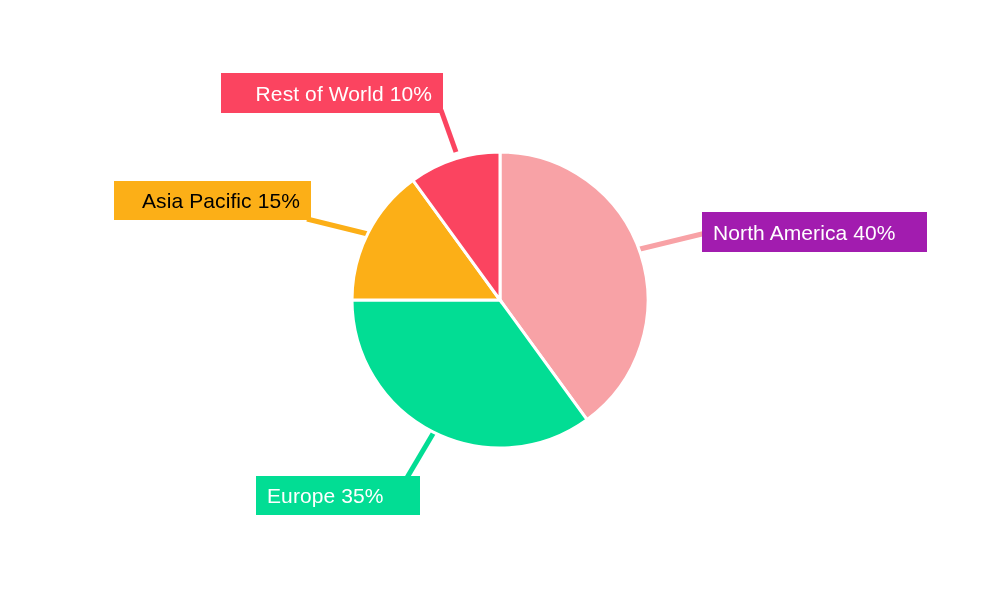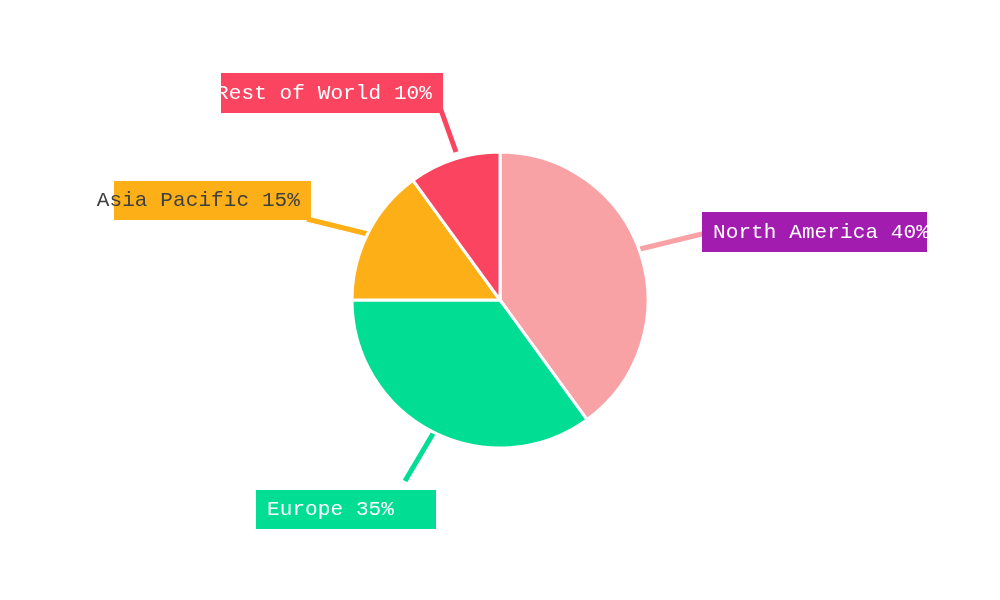--- a/index.html
+++ b/index.html
@@ -26,43 +26,42 @@
     top: 0;
     width: 1000px;
     height: 600px;
   }
   .callout-label {
     position: absolute;
     display: flex;
     align-items: center;
     box-sizing: border-box;
     color: #ffffff;
-    font-family: Liberation Mono, monospace;
+    font-family: Liberation Sans, sans-serif;
     font-size: 21px;
     line-height: 1;
     letter-spacing: 0.1px;
     white-space: nowrap;
     padding: 9px 11px;
     z-index: 5;
   }
   .callout-label.align-right {
     justify-content: flex-end;
   }
   #label-north-america {
     left: 702px;
     top: 212px;
     width: 225px;
     height: 40px;
   }
   #label-europe {
     left: 256px;
     top: 476px;
-    width: 180px;
+    width: 164px;
     height: 39px;
-    margin-top: 14px;
   }
   #label-asia-pacific {
     left: 114px;
     top: 181px;
     width: 197px;
     height: 39px;
   }
   #label-rest-of-world {
     left: 221px;
     top: 73px;
@@ -97,21 +96,21 @@
   </svg>
 
   <div class="callout-label" id="label-north-america" style="background: #a21caf; color: rgb(255, 255, 255);">
     <span>North America 40%</span>
   </div>
 
   <div class="callout-label" id="label-europe" style="background: rgb(2, 221, 148); color: rgb(255, 255, 255);">
     <span>Europe 35%</span>
   </div>
 
-  <div class="callout-label align-right" id="label-asia-pacific" style="background: rgb(252, 175, 23); color: #404040;">
+  <div class="callout-label align-right" id="label-asia-pacific" style="background: rgb(252, 175, 23); color: #000000;">
     <span>Asia Pacific 15%</span>
   </div>
 
   <div class="callout-label align-right" id="label-rest-of-world" style="background: rgb(251, 68, 96); color: rgb(255, 255, 255);">
     <span>Rest of World 10%</span>
   </div>
 
 </div>
 
 </body></html>

